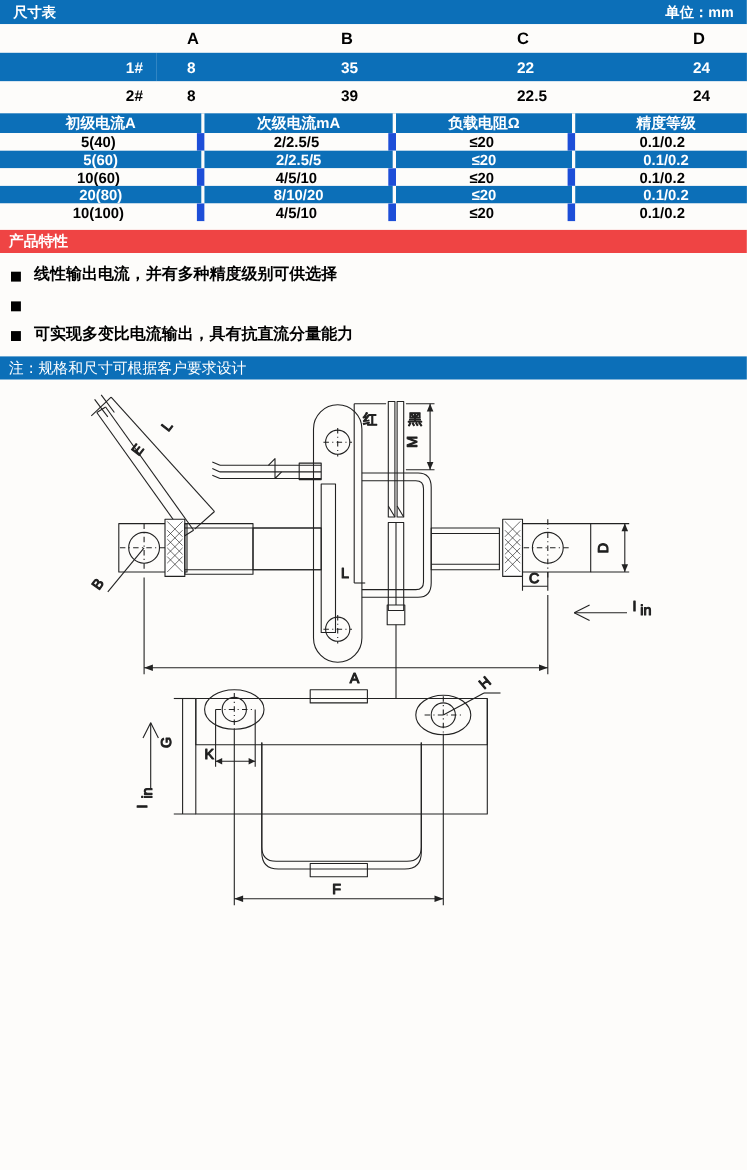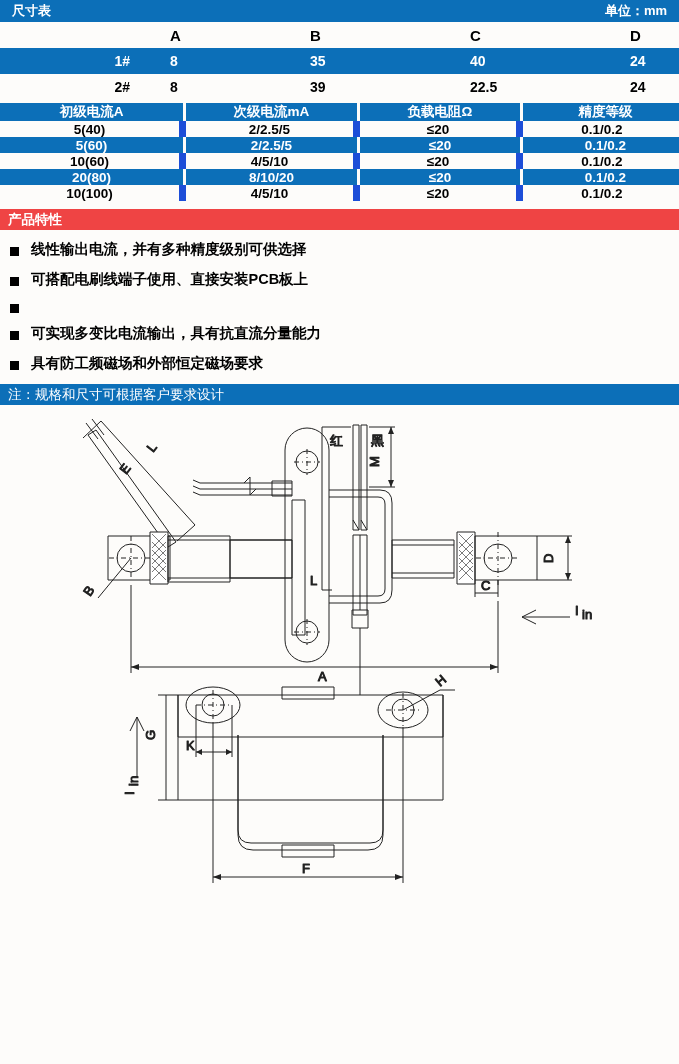--- a/index.html
+++ b/index.html
@@ -134,21 +134,21 @@
       <td class="c0"></td>
       <td class="c1">A</td>
       <td class="c2">B</td>
       <td class="c3">C</td>
       <td class="c4">D</td>
     </tr>
     <tr class="blue">
       <td class="c0">1#</td>
       <td class="c1">8</td>
       <td class="c2">35</td>
-      <td class="c3">40</td>
+      <td class="c3">22</td>
       <td class="c4">24</td>
     </tr>
     <tr class="plain">
       <td class="c0">2#</td>
       <td class="c1">8</td>
       <td class="c2">39</td>
       <td class="c3">22.5</td>
       <td class="c4">24</td>
     </tr>
   </tbody>
@@ -197,32 +197,24 @@
 
   <div class="sect-head" style="margin-top:8px;">产品特性</div>
 
   <ul class="features">
     <li>
       <span class="bullet"></span>
       <span>线性输出电流，并有多种精度级别可供选择</span>
     </li>
     <li>
       <span class="bullet"></span>
-      <span>可搭配电刷线端子使用、直接安装PCB板上</span>
-    </li>
-    <li>
-      <span class="bullet"></span>
     </li>
     <li>
       <span class="bullet"></span>
       <span>可实现多变比电流输出，具有抗直流分量能力</span>
-    </li>
-    <li>
-      <span class="bullet"></span>
-      <span>具有防工频磁场和外部恒定磁场要求</span>
     </li>
   </ul>
 
   <div class="note-bar">注：规格和尺寸可根据客户要求设计</div>
 
   <div class="drawings">
     <svg width="679" height="520" viewBox="0 0 679 520">
       <g fill="none" stroke="#222" stroke-width="1" stroke-linejoin="round">
 
         <g>

